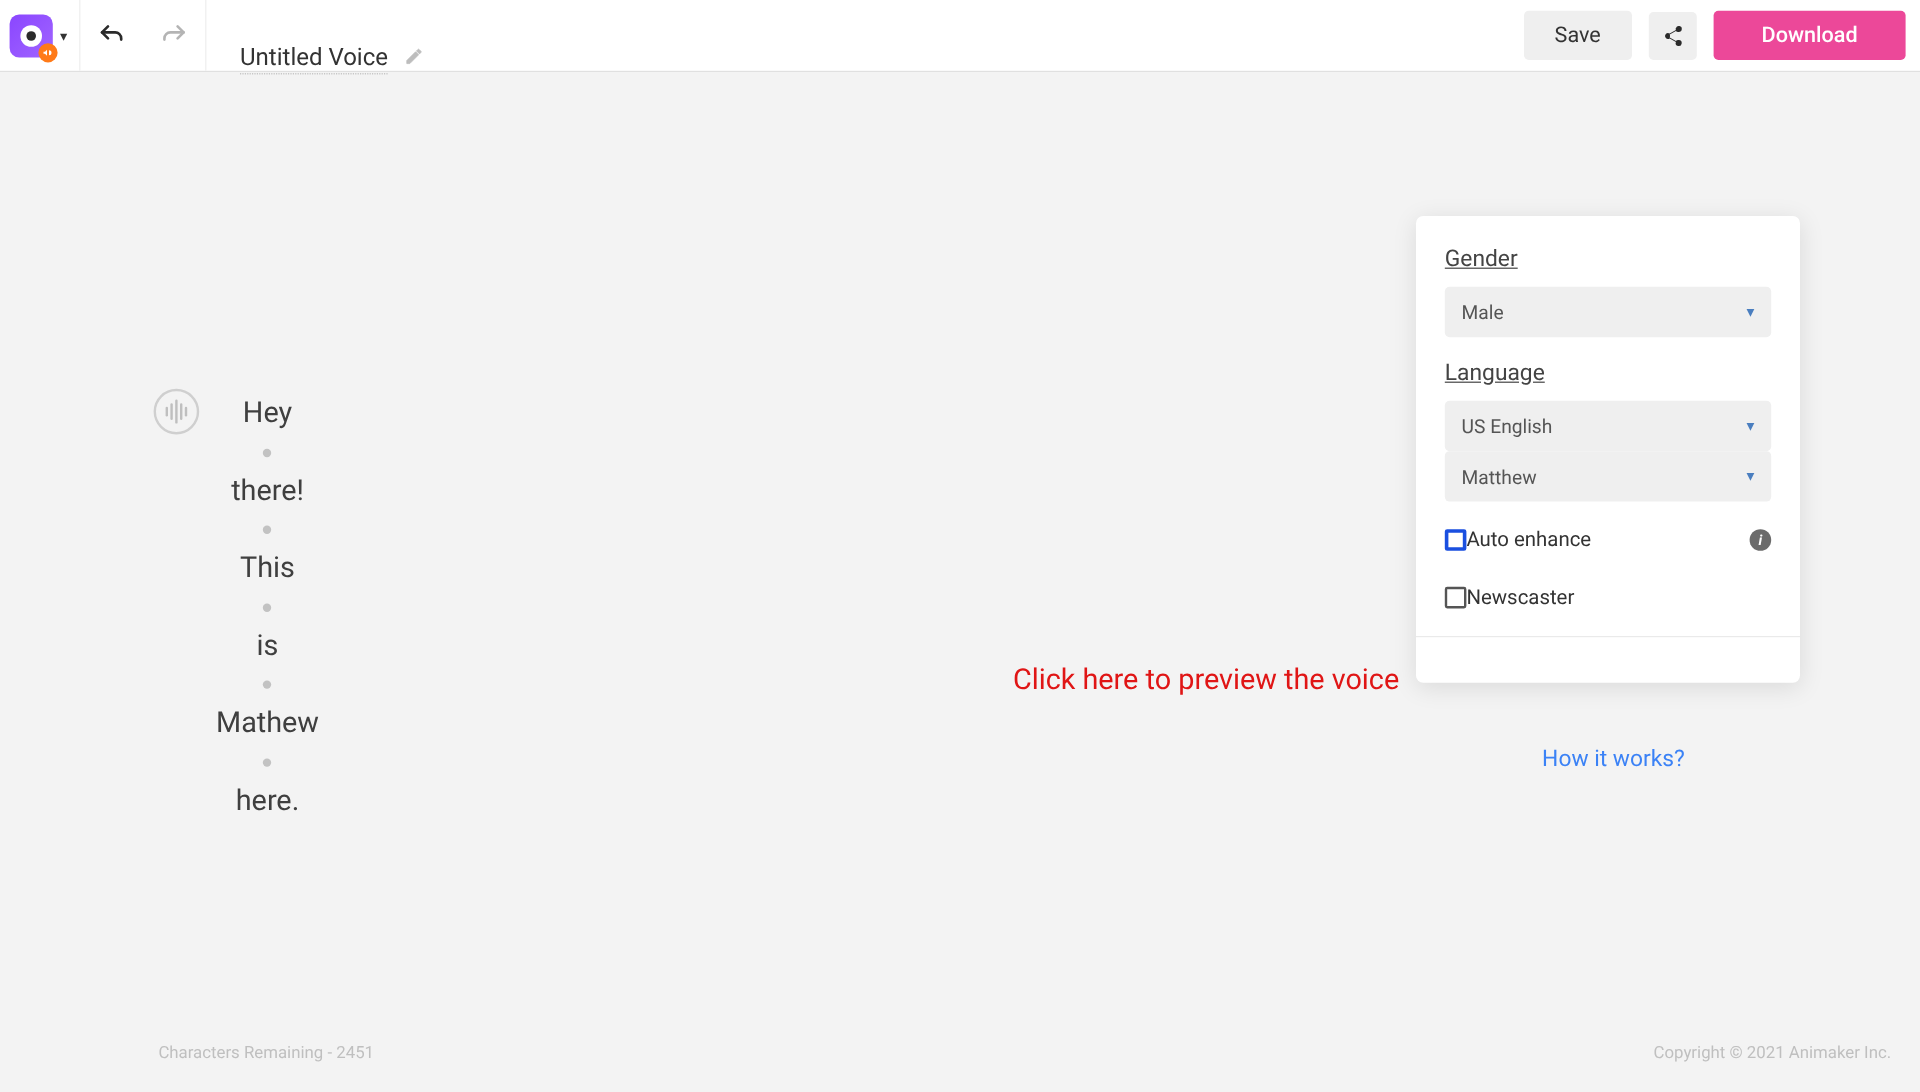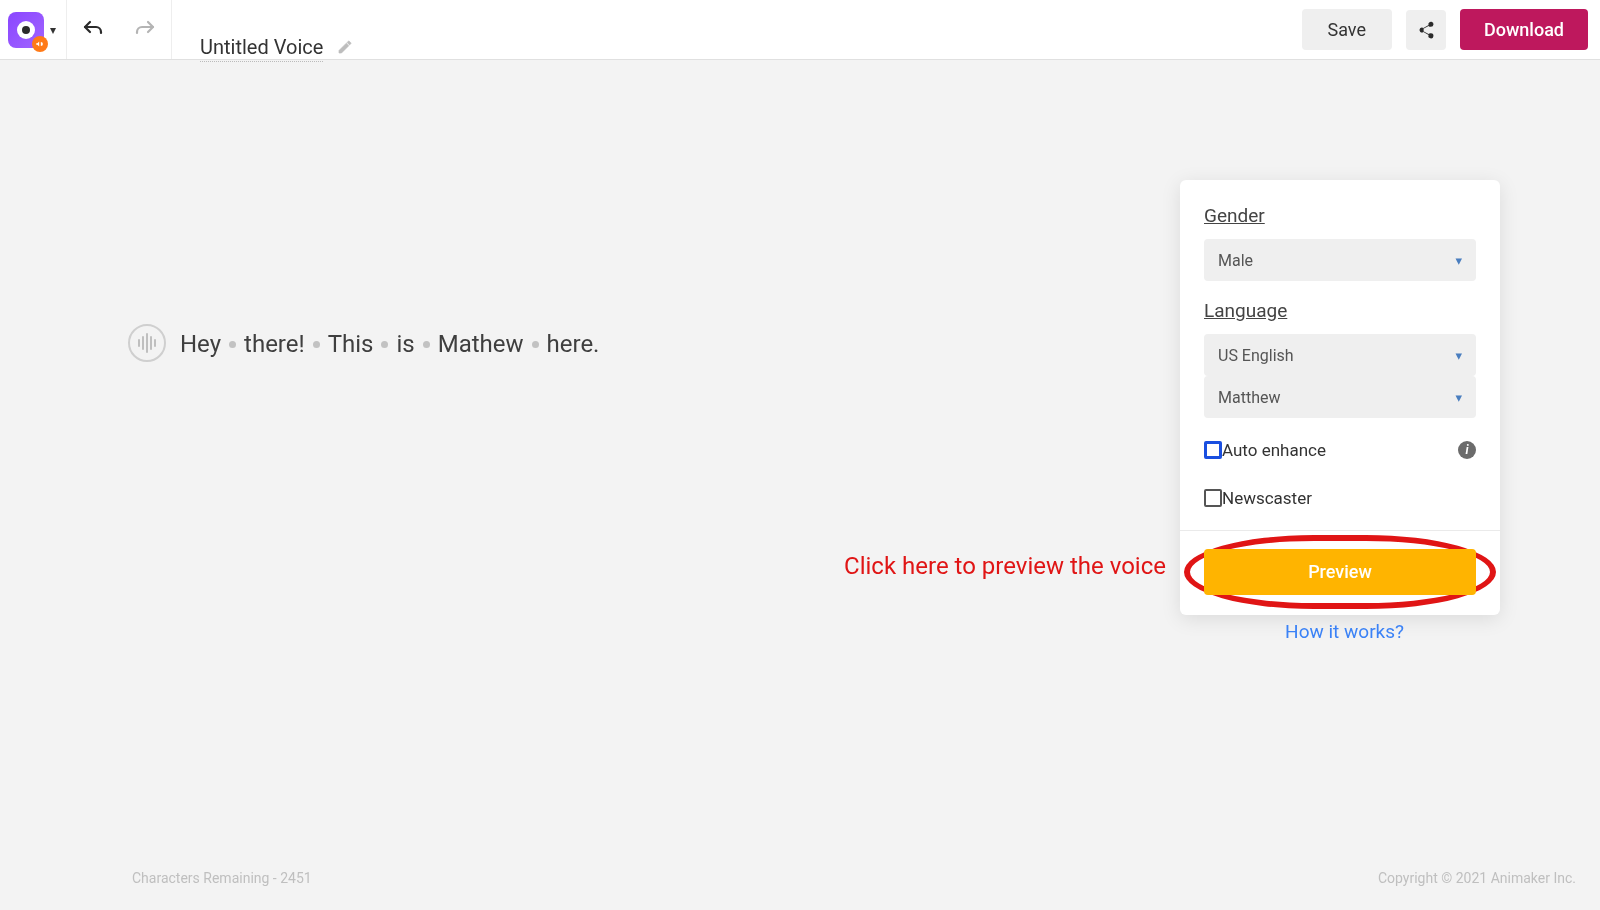--- a/index.html
+++ b/index.html
@@ -67,22 +67,22 @@
   .topbar-spacer { flex:1; }
   .save-btn {
     background:#efefef;border-radius:4px;padding:10px 26px;font-size:18px;color:#333;cursor:pointer;
   }
   .share-btn {
     margin-left:14px;width:40px;height:40px;background:#efefef;border-radius:4px;
     display:flex;align-items:center;justify-content:center;cursor:pointer;
   }
   .share-btn svg{width:20px;height:20px;fill:#2b2b2b;}
   .download-btn {
-    margin-left:14px;background:#be185d;color:#fff;font-size:18px;font-weight:500;
-    padding:10px 24px;border-radius:4px;cursor:pointer;
+    margin-left:14px;background:#ec4899;color:#fff;font-size:18px;font-weight:500;
+    padding:10px 40px;border-radius:4px;cursor:pointer;
   }
 
   
   .main {
     position:relative;width:100%;height:calc(100% - 60px);
   }
 
   .editor-block {
     position:absolute;left:128px;top:262px;display:flex;align-items:flex-start;gap:14px;
   }
@@ -91,21 +91,21 @@
     display:flex;align-items:center;justify-content:center;flex-shrink:0;margin-top:2px;
   }
   .wave-circ .bars{display:flex;gap:2px;align-items:center;}
   .wave-circ .bars span{width:2px;background:#bfbfbf;border-radius:1px;}
   .wave-circ .bars span:nth-child(1){height:8px}
   .wave-circ .bars span:nth-child(2){height:14px}
   .wave-circ .bars span:nth-child(3){height:20px}
   .wave-circ .bars span:nth-child(4){height:14px}
   .wave-circ .bars span:nth-child(5){height:8px}
   .text-lines{font-size:24px;color:#3f3f3f;line-height:1.9;}
-  .line1{display:flex;align-items:center;flex-wrap:wrap;gap:6px;}
+  .line1{display:flex;align-items:center;flex-wrap:wrap;gap:6px;flex-direction:column;}
   .dot{width:7px;height:7px;border-radius:50%;background:#c2c2c2;display:inline-block;margin:0 2px;}
   .line2{margin-top:18px;letter-spacing:.3px;word-spacing:10px;}
 
   
   .panel {
     position:absolute;right:100px;top:120px;width:320px;background:#fff;border-radius:6px;
     box-shadow:0 4px 20px rgba(0,0,0,.10);padding:24px 24px 20px 24px;
   }
   .panel-label{font-size:19px;color:#444;margin-bottom:12px;text-decoration:underline;}
   .panel-label.mt{margin-top:18px;}
@@ -251,24 +251,20 @@
       <span>Auto enhance</span>
       <span class="info-dot">i</span>
     </div>
     <div class="check-row small-mt">
       <span class="cb"></span>
       <span>Newscaster</span>
     </div>
 
     <div class="panel-divider"></div>
 
-    <div class="preview-wrap">
-      <div class="red-ellipse"></div>
-      <div class="preview-btn">Preview</div>
-    </div>
   </div>
 
   <div class="how-link">How it works?</div>
 
   <div class="footer-left">
     <span>Characters Remaining - </span><span>2451</span>
   </div>
   <div class="footer-right">Copyright © 2021 Animaker Inc.</div>
 </div>
 

